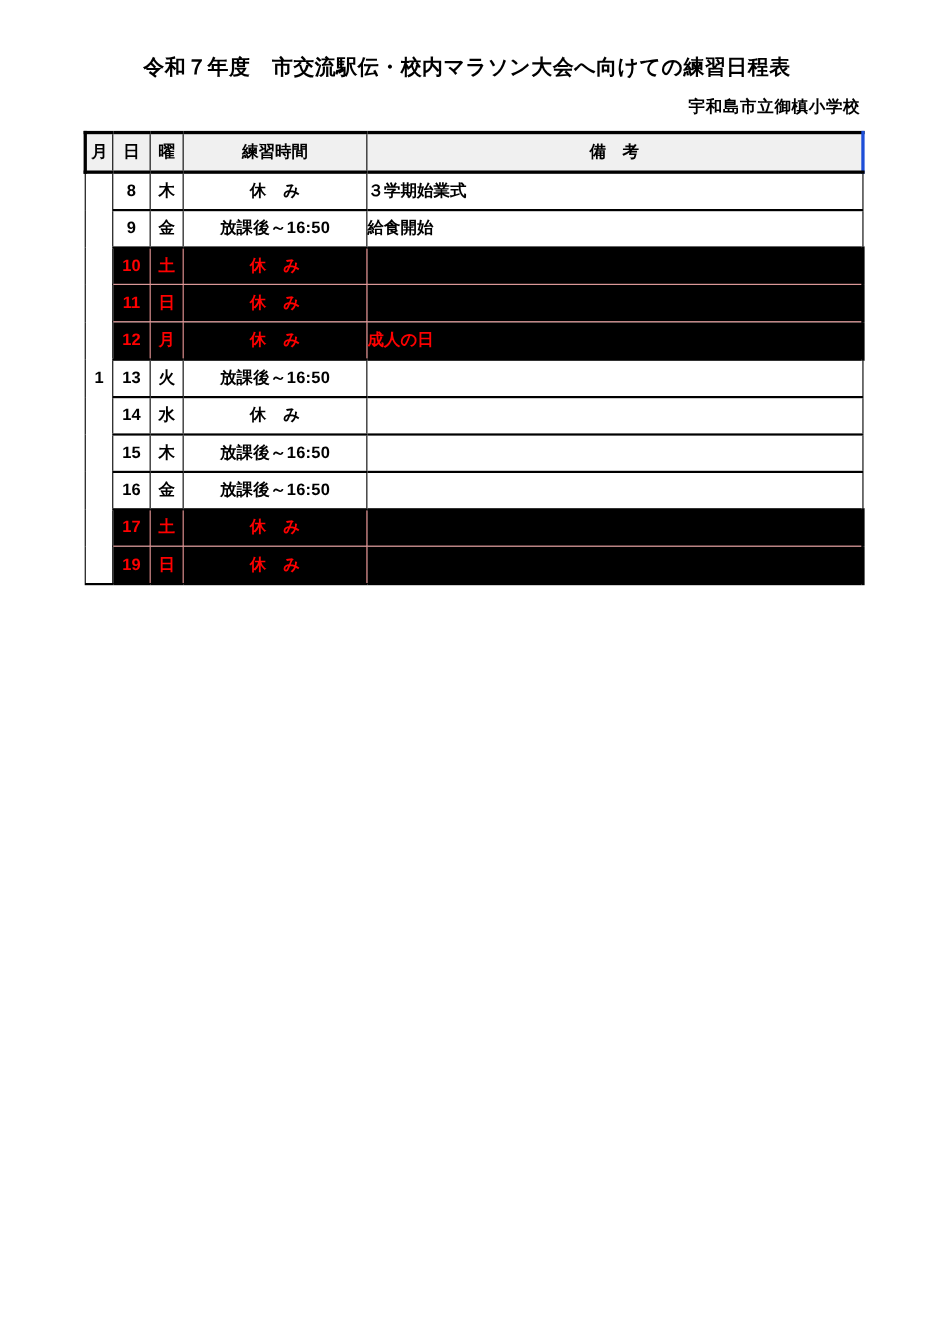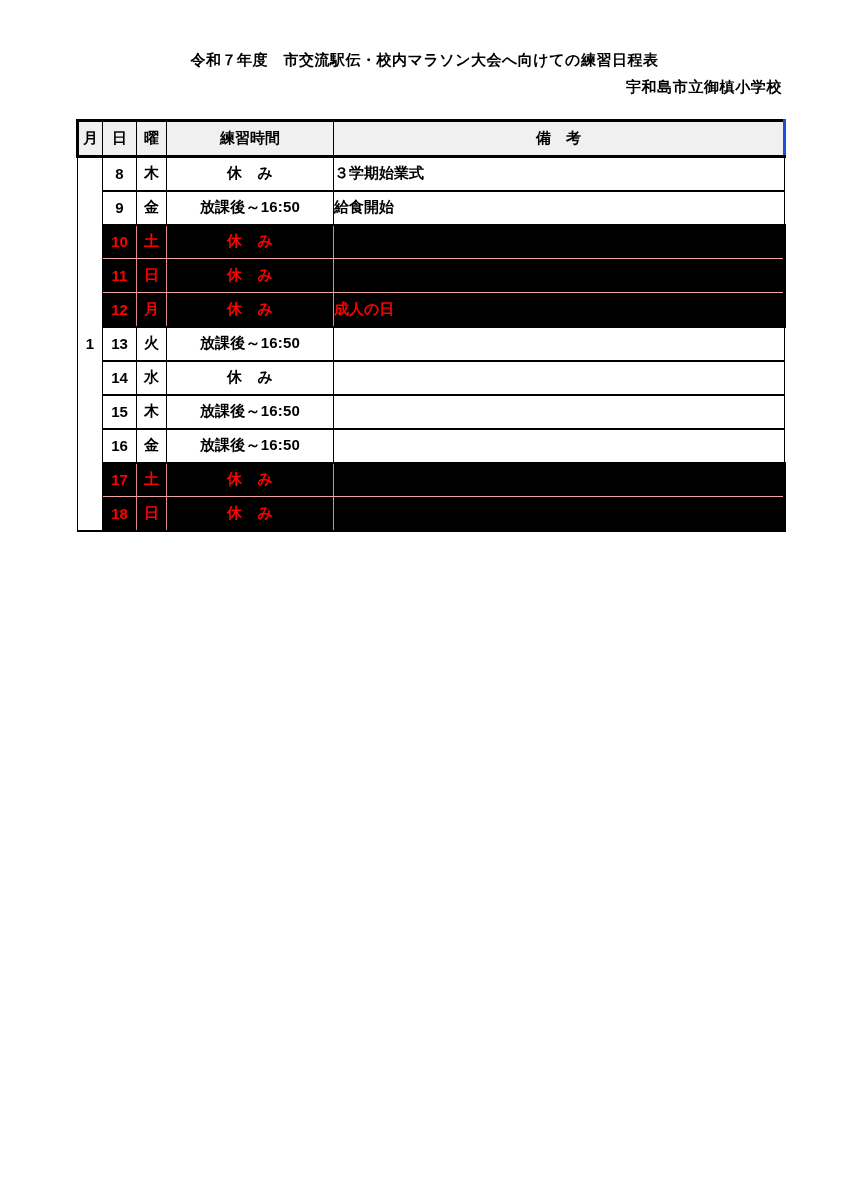--- a/index.html
+++ b/index.html
@@ -21,30 +21,30 @@
     inset: 0;
   }
 
   
   .doc-title {
     position: absolute;
     left: 0;
     top: 52px;
     width: 849px;
     text-align: center;
-    font-size: 15px;
+    font-size: 19px;
     font-weight: bold;
     letter-spacing: 0.5px;
     white-space: pre;
     line-height: 1.1;
   }
   .doc-subtitle {
     position: absolute;
     right: 67px;
-    top: 78px;
+    top: 88px;
     font-size: 15px;
     font-weight: bold;
     letter-spacing: 0.6px;
     white-space: pre;
   }
 
   
   .schedule-wrap {
     position: absolute;
     left: 76px;
@@ -228,21 +228,21 @@
             <td class="cell-time">放課後～16:50</td>
             <td class="cell-note"></td>
           </tr>
           <tr class="row-holiday bnd-top">
             <td class="cell-day">17</td>
             <td class="cell-dow">土</td>
             <td class="cell-time">休　み</td>
             <td class="cell-note"></td>
           </tr>
           <tr class="row-holiday last-row">
-            <td class="cell-day">18</td>
+            <td class="cell-day">19</td>
             <td class="cell-dow">日</td>
             <td class="cell-time">休　み</td>
             <td class="cell-note"></td>
           </tr>
         </tbody>
     </table>
   </div>
 
 </div>
 

